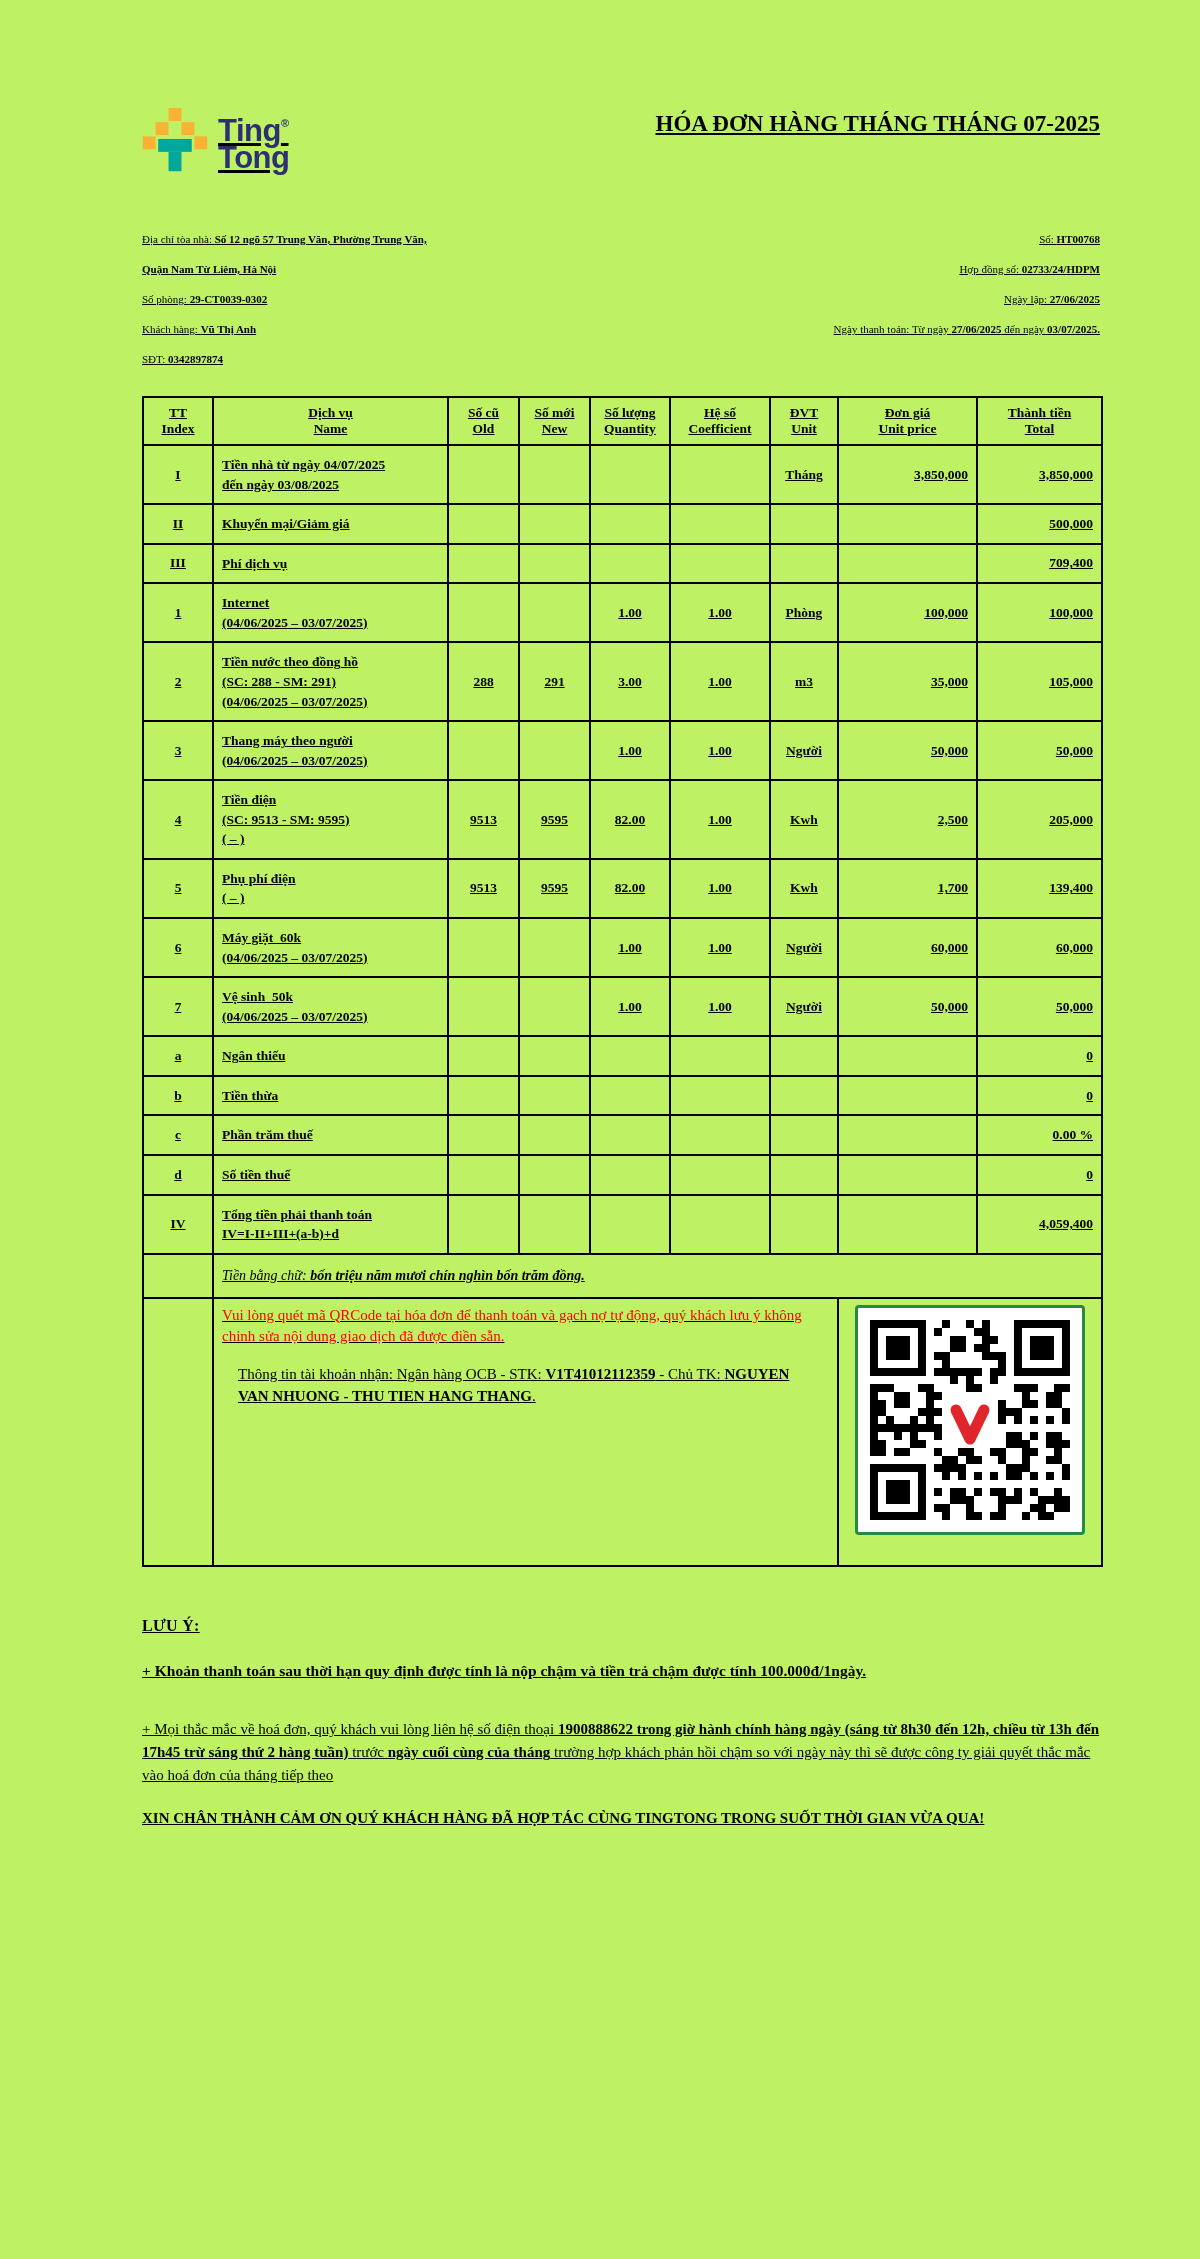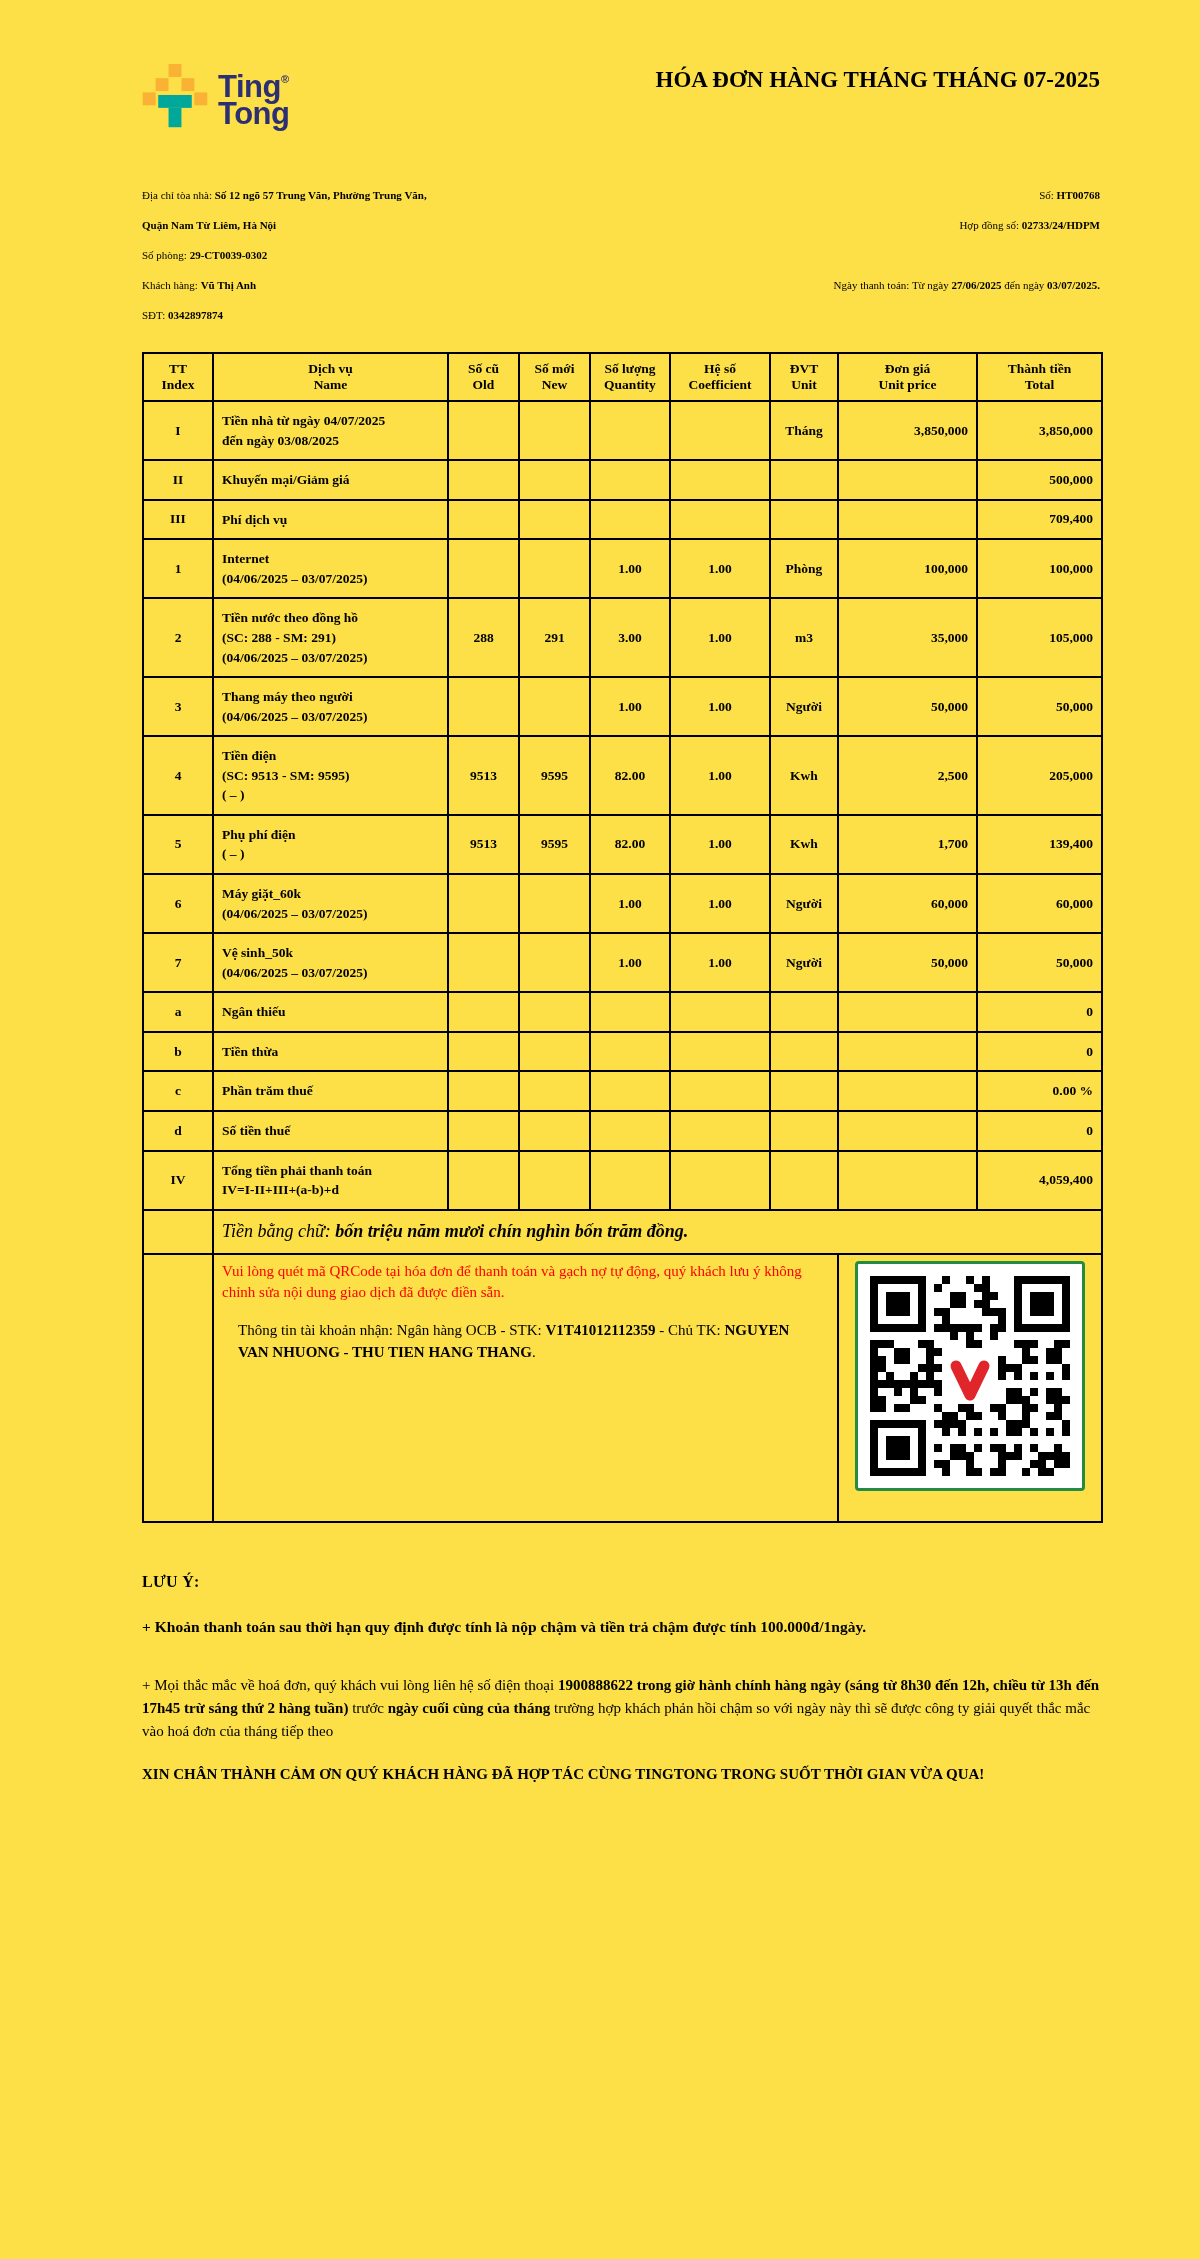--- a/index.html
+++ b/index.html
@@ -1,24 +1,25 @@
 <!DOCTYPE html>
 <html lang="vi"><head>
 <meta charset="utf-8">
 <style>
   html,body{margin:0;padding:0;background:#fff;}
   .page{
     position:relative;
     width:1200px;height:2259px;
-    background:#fde047;
+    background:#bef264;
     font-family:"Liberation Serif", serif;
     color:#000;
     box-sizing:border-box;
-    padding:64px 100px 0 142px;
+    padding:108px 100px 0 142px;
     overflow:hidden;
+    text-decoration:underline;
   }
   
   .header{display:flex;justify-content:space-between;align-items:flex-start;}
   .brand{display:flex;align-items:flex-start;gap:10px;}
   .brand-text{
     font-family:"Liberation Sans", sans-serif;
     font-weight:bold;color:#2D2F73;
     font-size:31px;line-height:27px;letter-spacing:-0.5px;margin-top:2px;
   }
   .brand-text sup{font-size:11px;vertical-align:14px;}
@@ -45,21 +46,21 @@
     vertical-align:middle;
     overflow:hidden;
   }
   table.inv thead th{text-align:center;padding:7px 4px;border-bottom:2.5px solid #000;}
   td.c-tt{text-align:center;}
   td.c-name{text-align:left;white-space:pre-line;line-height:1.45;}
   td.c-ctr{text-align:center;}
   td.c-num{text-align:right;padding-right:10px;margin-top:48px;}
   tr.row-pad td{padding-top:9px;padding-bottom:9px;}
   tr.words-row td{height:30px;}
-  .words-cell{font-weight:normal;font-style:italic;font-size:18px;padding-left:14px;}
+  .words-cell{font-weight:normal;font-style:italic;font-size:14px;padding-left:14px;}
   .words-cell b{font-weight:bold;}
   
   tr.qr-row td{height:254px;vertical-align:top;}
   td.qr-text{font-weight:normal;font-size:15px;line-height:1.45;padding:52px 24px 0 10px;border-radius:16px;}
   .red-note{color:#FF0000;margin:0 0 14px 0;}
   .acct{margin:16px;}
   .acct b{font-weight:bold;}
   td.qr-cell{vertical-align:middle;text-align:center;padding:8px;}
   .qr-frame{
     display:inline-block;background:#fff;
@@ -108,20 +109,21 @@
     <div class="meta-row">
       <div class="meta-l"><span>Địa chỉ tòa nhà: </span><b>Số 12 ngõ 57 Trung Văn, Phường Trung Văn,</b></div>
       <div class="meta-r"><span>Số: </span><b>HT00768</b></div>
     </div>
     <div class="meta-row">
       <div class="meta-l"><b>Quận Nam Từ Liêm, Hà Nội</b></div>
       <div class="meta-r"><span>Hợp đồng số: </span><b>02733/24/HDPM</b></div>
     </div>
     <div class="meta-row">
       <div class="meta-l"><span>Số phòng: </span><b>29-CT0039-0302</b></div>
+      <div class="meta-r"><span>Ngày lập: </span><b>27/06/2025</b></div>
     </div>
     <div class="meta-row">
       <div class="meta-l"><span>Khách hàng: </span><b>Vũ Thị Anh</b></div>
       <div class="meta-r"><span>Ngày thanh toán: Từ ngày </span><b>27/06/2025</b><span> đến ngày </span><b>03/07/2025.</b></div>
     </div>
     <div class="meta-row">
       <div class="meta-l"><span>SĐT: </span><b>0342897874</b></div>
       <div class="meta-r"></div>
     </div>
   </div>

